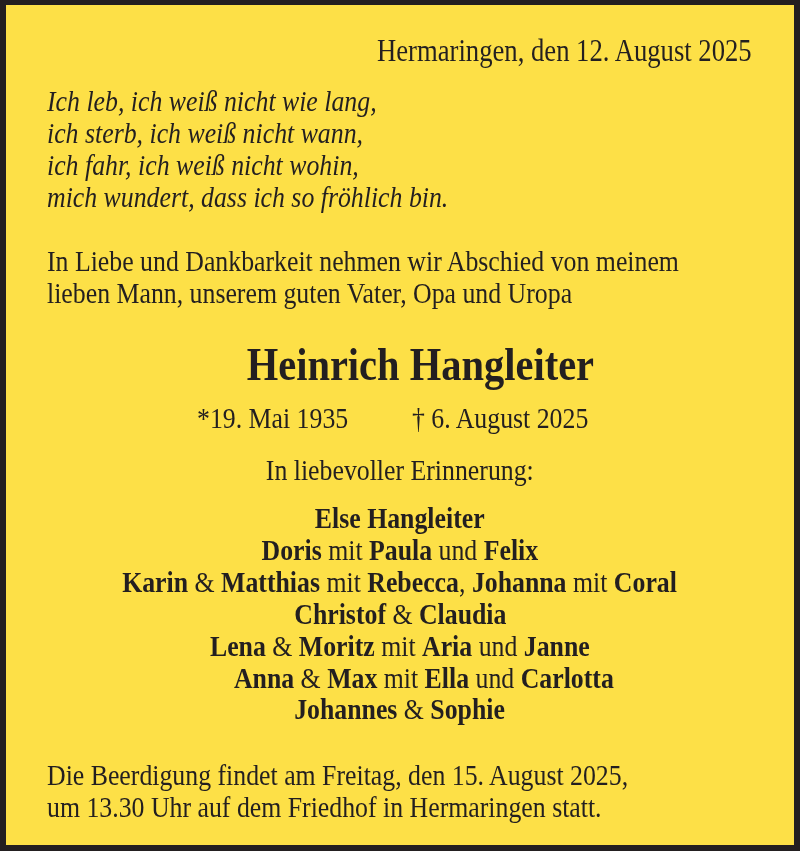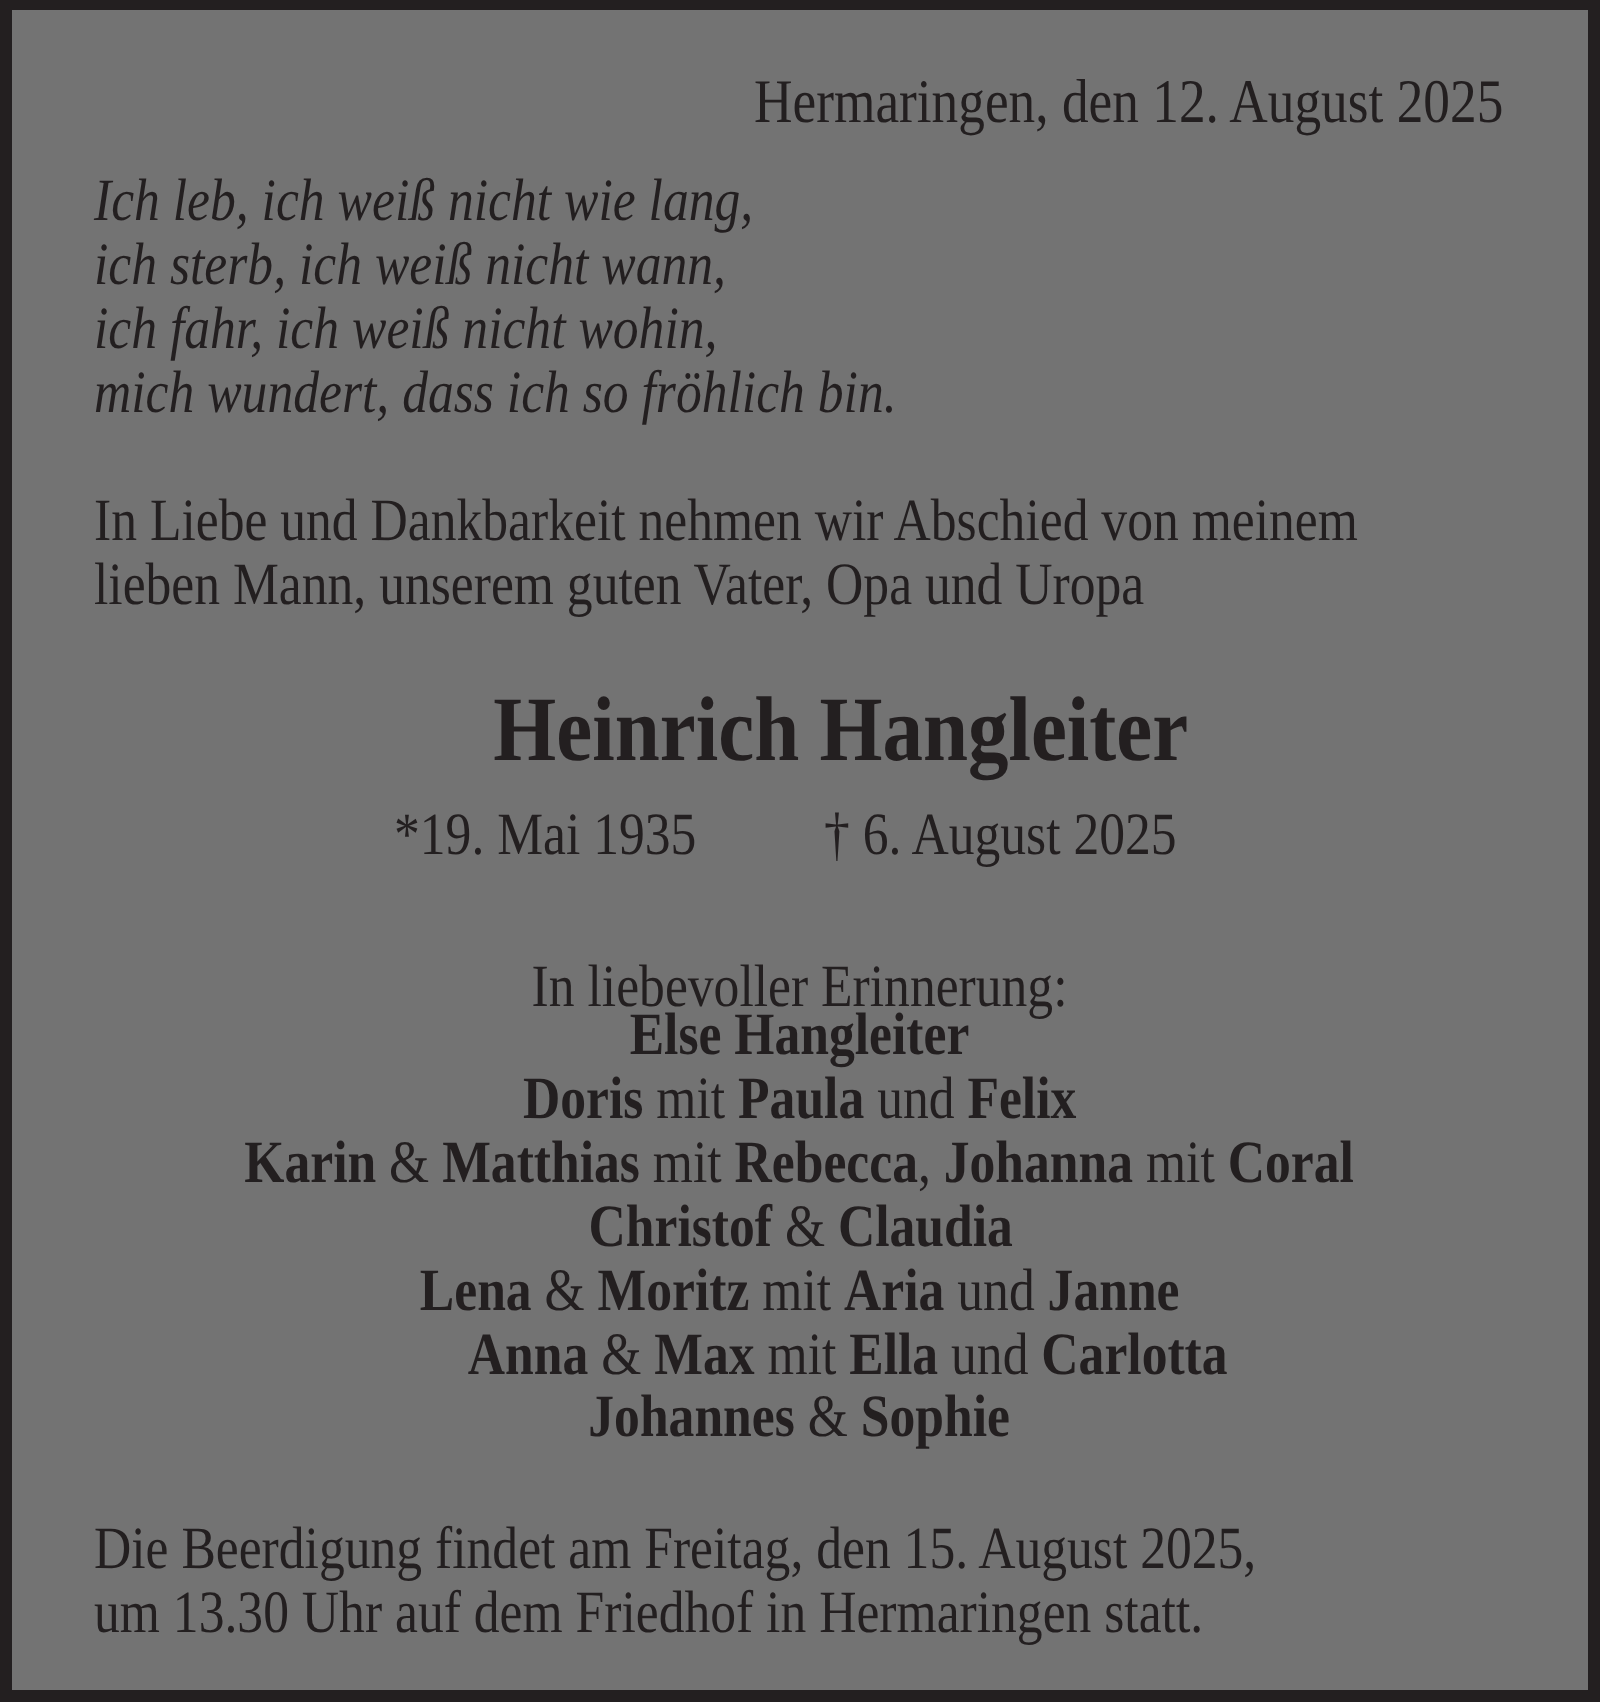--- a/index.html
+++ b/index.html
@@ -14,21 +14,21 @@
     }
     .notice {
       position: relative;
       width: 800px;
       height: 851px;
       box-sizing: border-box;
       border-top: 5px solid #231f20;
       border-left: 6px solid #231f20;
       border-right: 6px solid #231f20;
       border-bottom: 6px solid #231f20;
-      background: #737373;
+      background: #fde047;
       color: #231f20;
       font-family: "Liberation Serif", "DejaVu Serif", serif;
     }
     .line {
       position: absolute;
       white-space: nowrap;
       font-size: 30px;
       line-height: 1;
     }
     .cond {
@@ -96,21 +96,21 @@
     <span class="cond">Heinrich Hangleiter</span>
   </div>
 
   <div class="line" style="left: 191px; top: 398px;">
     <span class="cond">*19. Mai 1935</span>
   </div>
   <div class="line" style="left: 406px; top: 398px; text-align: center;">
     <span class="cond">† 6. August 2025</span>
   </div>
 
-  <div class="line center" style="top: 474px; left: -6px; right: -6px;">
+  <div class="line center" style="top: 450px; left: -6px; right: -6px;">
     <span class="cond">In liebevoller Erinnerung:</span>
   </div>
 
   <div id="mourner-lines">
       <div class="line center names" style="top: 498px; left: -6px; right: -6px;"><span class="cond"><span class="person">Else Hangleiter</span></span></div>
       <div class="line center names" style="top: 529.9px; left: -6px; right: -6px;"><span class="cond"><span class="person">Doris</span><span class="conj"> mit </span><span class="person">Paula</span><span class="conj"> und </span><span class="person">Felix</span></span></div>
       <div class="line center names" style="top: 561.8px; left: -6px; right: -6px;"><span class="cond"><span class="person">Karin</span><span class="conj"> &amp; </span><span class="person">Matthias</span><span class="conj"> mit </span><span class="person">Rebecca</span><span class="conj">, </span><span class="person">Johanna</span><span class="conj"> mit </span><span class="person">Coral</span></span></div>
       <div class="line center names" style="top: 593.7px; left: -6px; right: -6px;"><span class="cond"><span class="person">Christof</span><span class="conj"> &amp; </span><span class="person">Claudia</span></span></div>
       <div class="line center names" style="top: 625.6px; left: -6px; right: -6px;"><span class="cond"><span class="person">Lena</span><span class="conj"> &amp; </span><span class="person">Moritz</span><span class="conj"> mit </span><span class="person">Aria</span><span class="conj"> und </span><span class="person">Janne</span></span></div>
       <div class="line center names" style="top: 657.5px; left: -6px; right: -6px; margin-left: 48px;"><span class="cond"><span class="person">Anna</span><span class="conj"> &amp; </span><span class="person">Max</span><span class="conj"> mit </span><span class="person">Ella</span><span class="conj"> und </span><span class="person">Carlotta</span></span></div>

